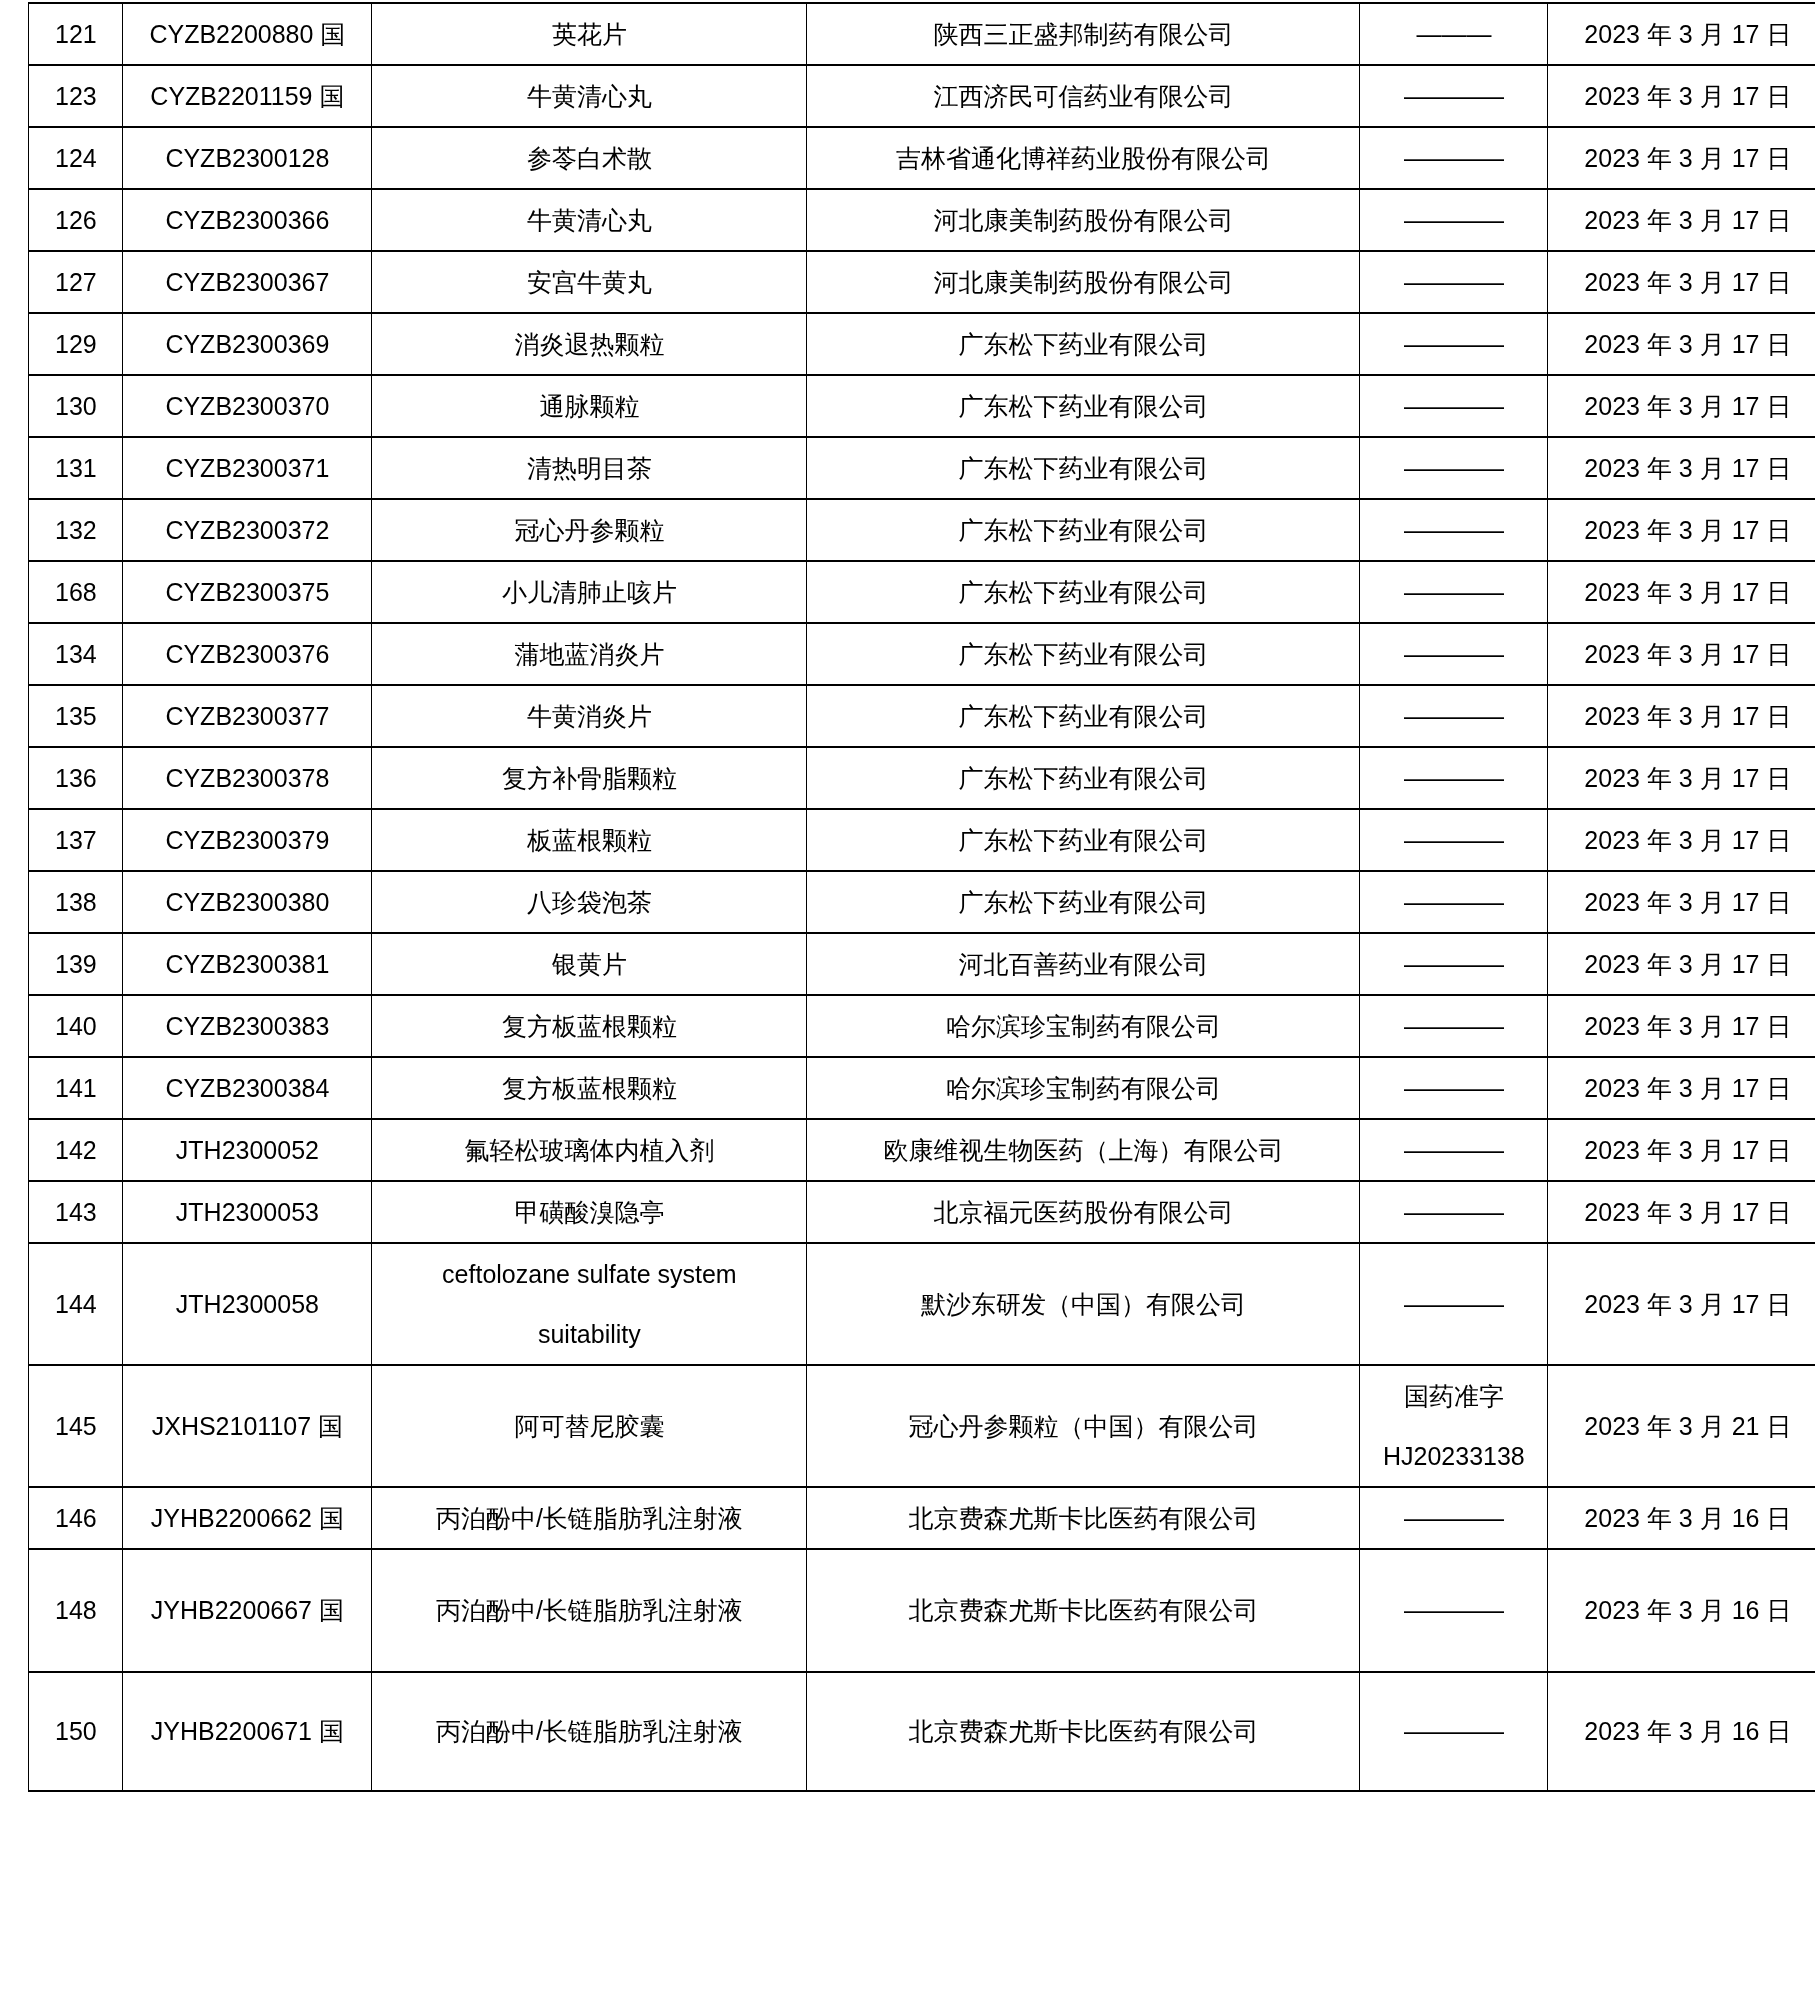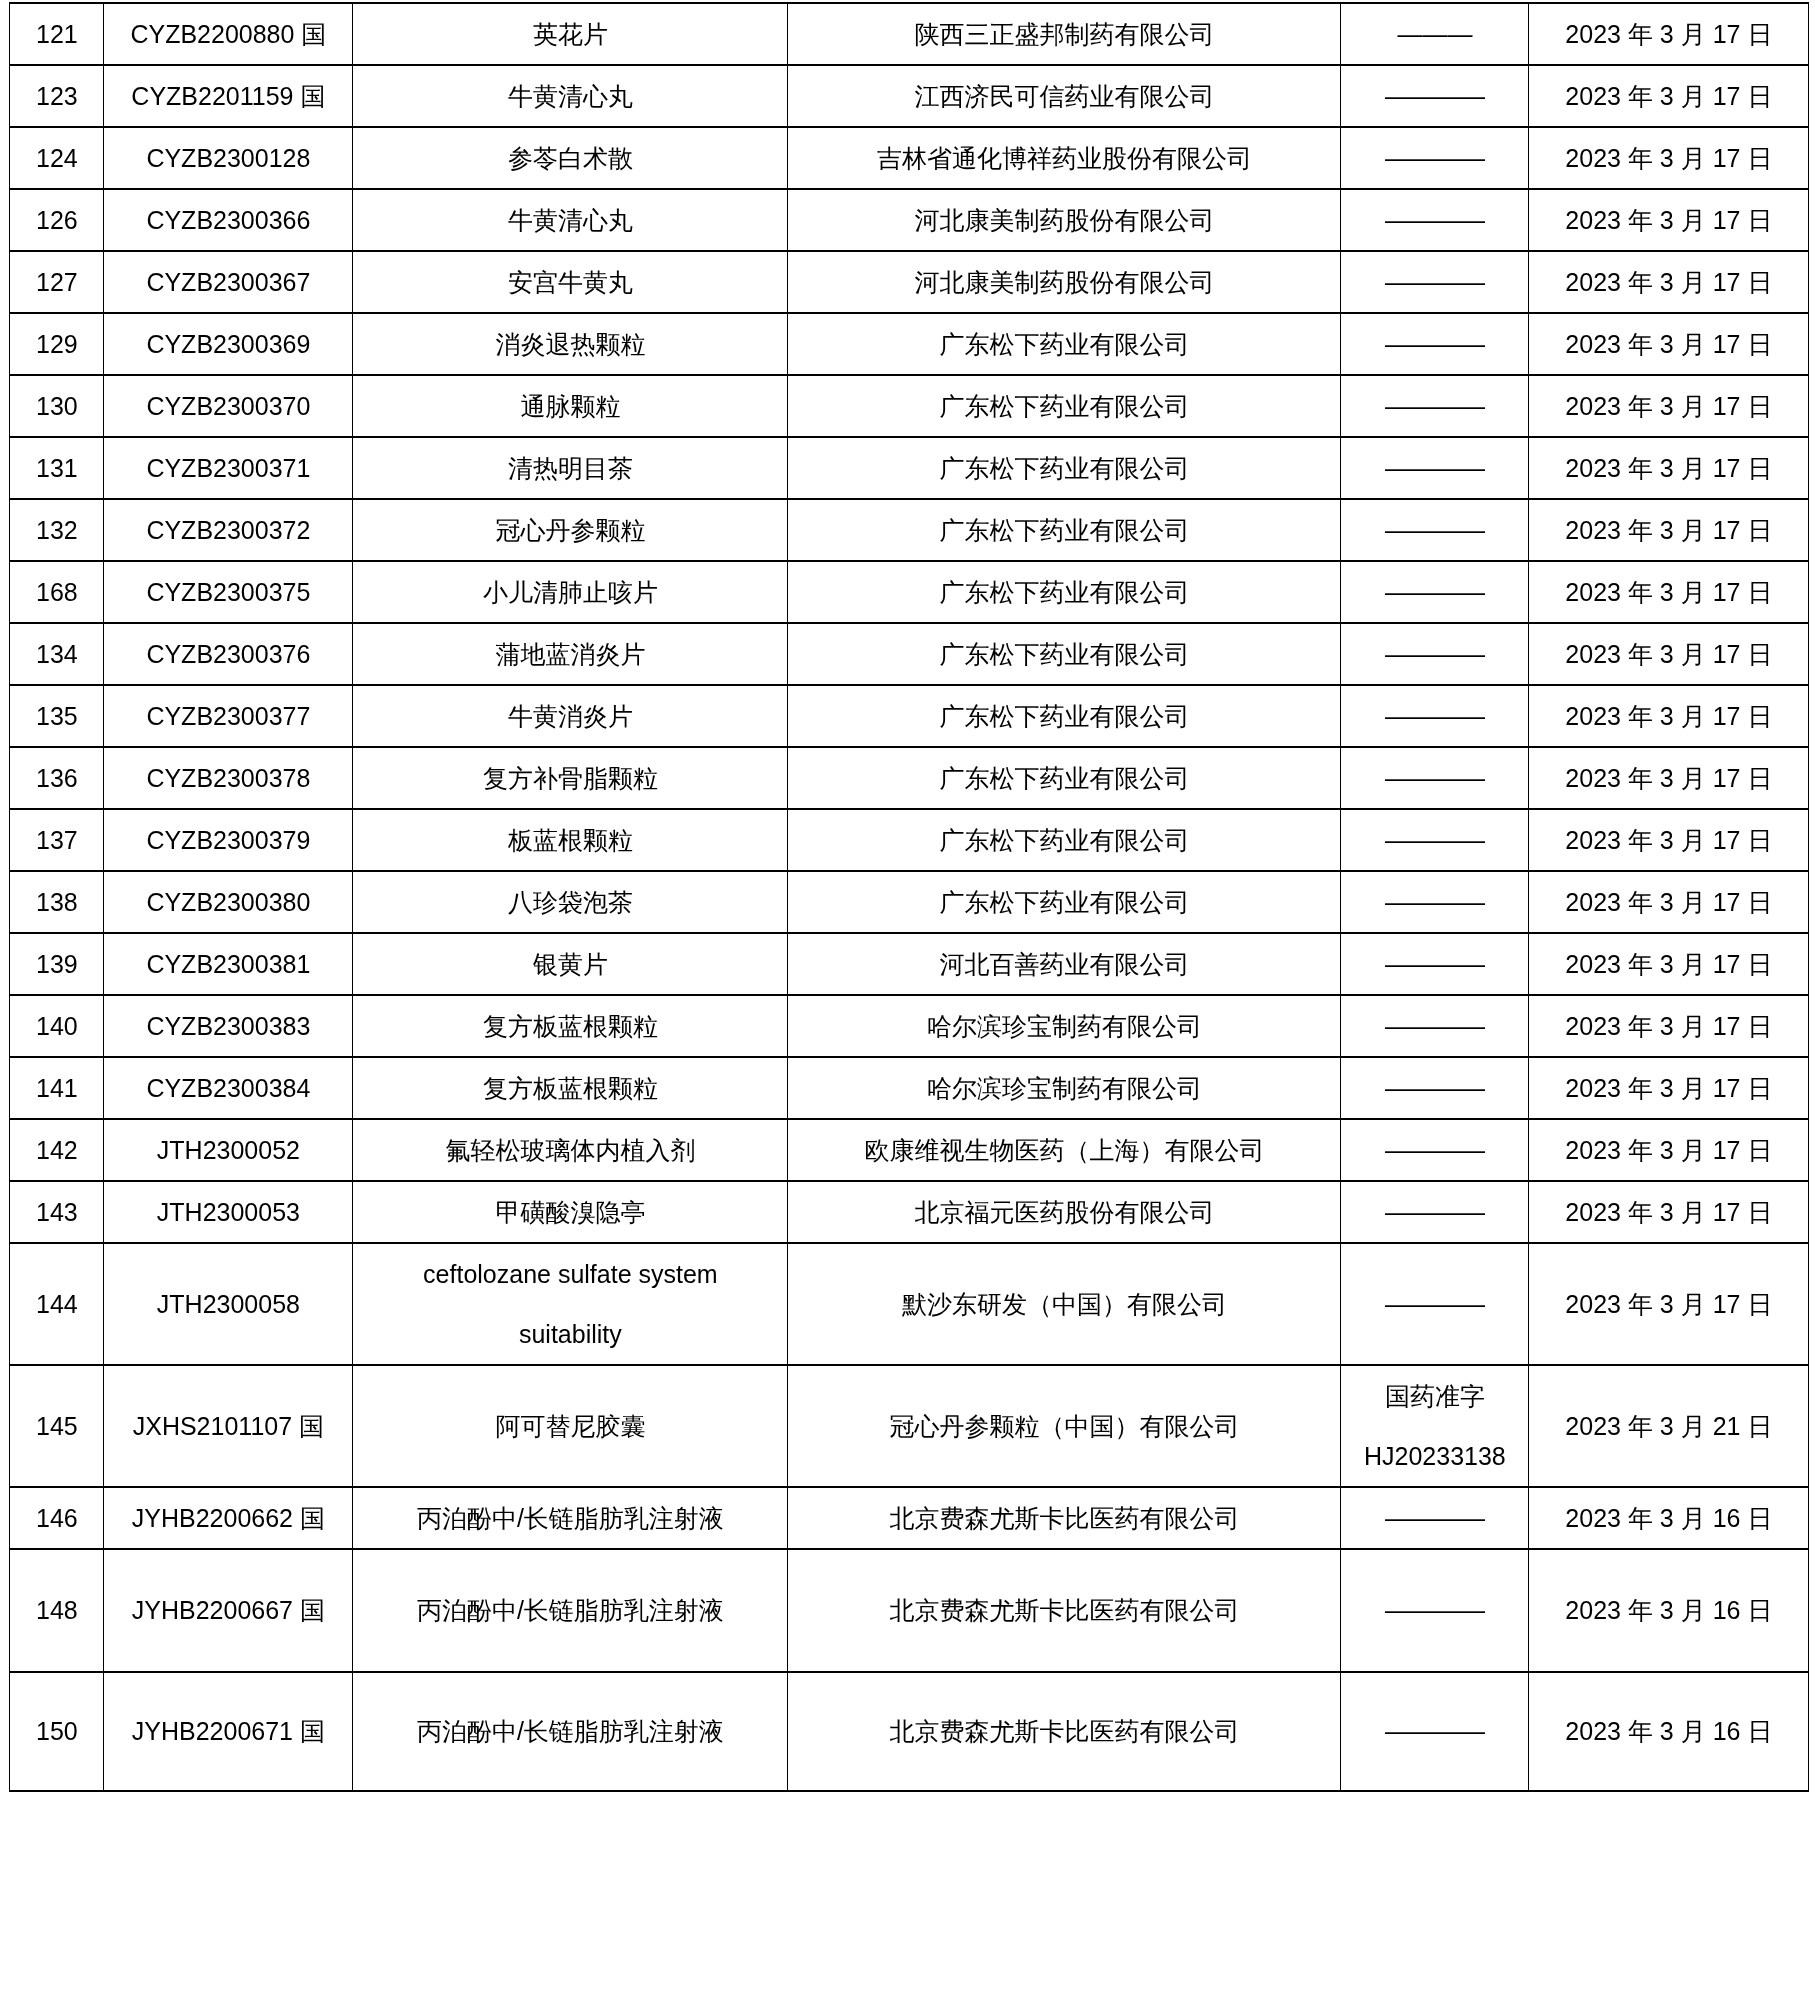--- a/index.html
+++ b/index.html
@@ -8,20 +8,21 @@
     background: #ffffff;
   }
   body {
     width: 1816px;
     min-height: 2007px;
     font-family: "Liberation Sans", "DejaVu Sans", sans-serif;
     color: #000000;
   }
   .table-wrap {
     padding: 1.9px 7.5px 3.7px 9.4px;
+    margin-left: 19px;
   }
   table.approval-table {
     border-collapse: collapse;
     table-layout: fixed;
     width: 1799px;
     font-size: 25px;
     color: #000000;
   }
   table.approval-table td {
     border: 1.9px solid #000000;

